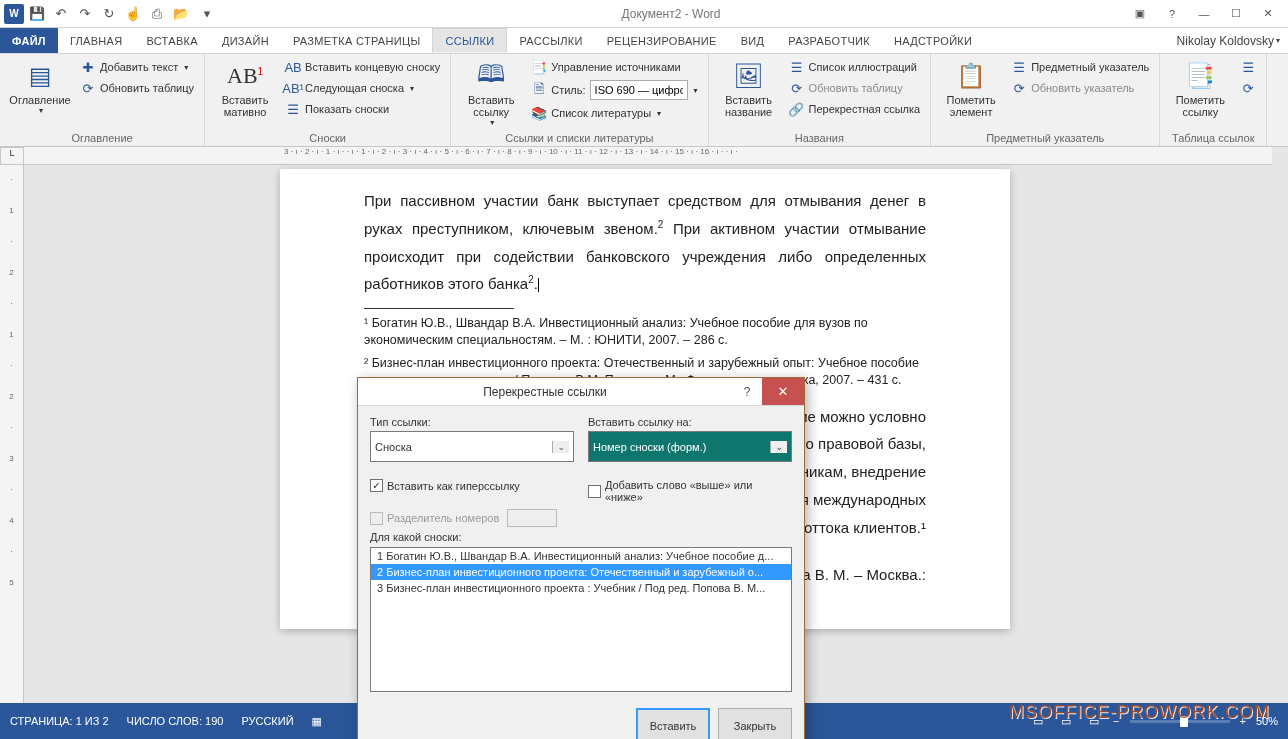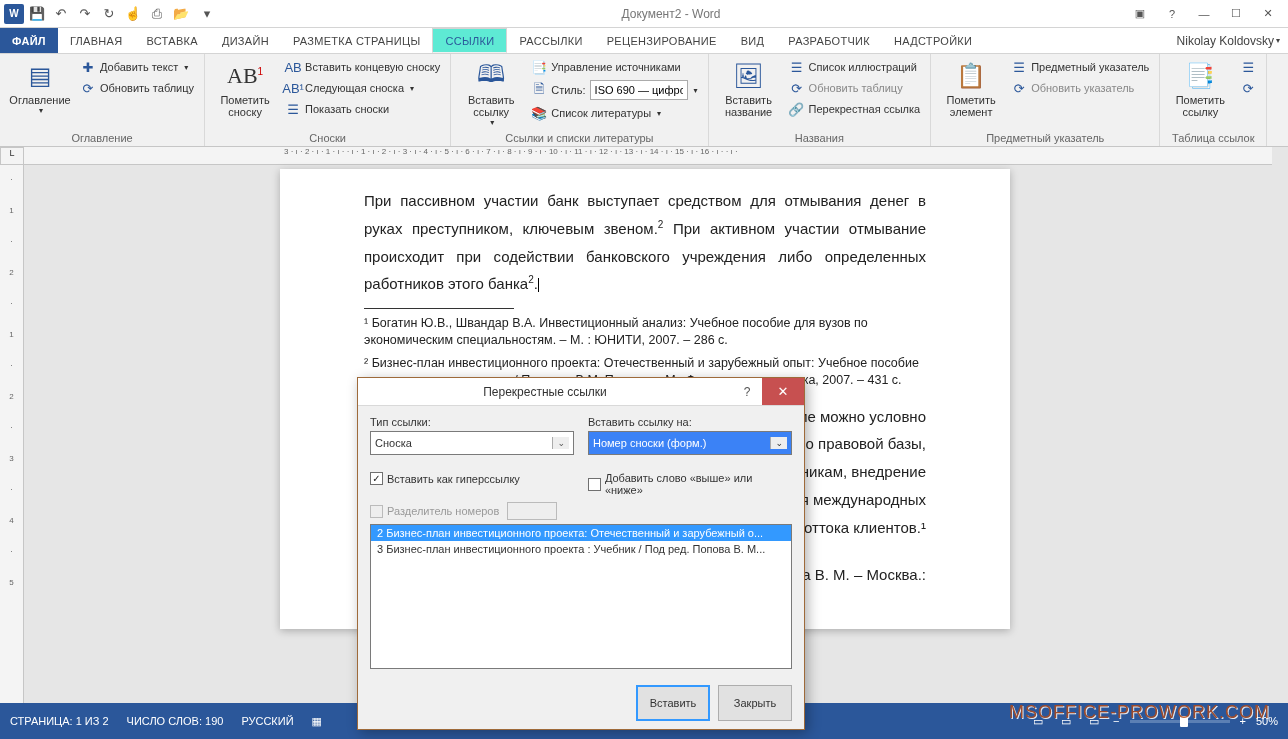--- a/index.html
+++ b/index.html
@@ -11,21 +11,21 @@
 .qat { display:flex; gap:6px; align-items:center; }
 .qat span { width:18px; height:18px; display:flex; align-items:center; justify-content:center; color:#555; font-size:13px; cursor:pointer; }
 .title-center { flex:1; text-align:center; color:#777; font-size:12px; }
 .win-controls { display:flex; gap:4px; margin-right:6px; }
 .win-controls span { width:28px; height:20px; display:flex; align-items:center; justify-content:center; color:#555; font-size:11px; cursor:pointer; }
 
 
 .tabs-row { height:26px; background:#fff; display:flex; align-items:stretch; border-bottom:1px solid #d4d4d4; }
 .tab { padding:0 12px; display:flex; align-items:center; font-size:11px; color:#444; cursor:pointer; text-transform:uppercase; letter-spacing:0.3px; }
 .tab.file { background:#2b579a; color:#fff; font-weight:bold; }
-.tab.active { border:1px solid #d4d4d4; border-bottom:1px solid #f1f1f1; background:#5eead4; color:#2b579a; }
+.tab.active { border:1px solid #d4d4d4; border-bottom:1px solid #f1f1f1; background:#e5e5e5; color:#2b579a; }
 .tabs-right { margin-left:auto; display:flex; align-items:center; padding-right:8px; color:#444; font-size:12px; }
 
 
 .ribbon { height:93px; background:#f1f1f1; display:flex; border-bottom:1px solid #c6c6c6; }
 .group { border-right:1px solid #d9d9d9; padding:4px 8px 2px 8px; display:flex; flex-direction:column; }
 .group-body { flex:1; display:flex; align-items:flex-start; gap:6px; }
 .group-label { text-align:center; font-size:11px; color:#666; padding-top:2px; }
 .big-btn { display:flex; flex-direction:column; align-items:center; justify-content:center; width:64px; cursor:pointer; padding:2px; }
 .big-btn .ico { width:32px; height:32px; display:flex; align-items:center; justify-content:center; font-size:24px; color:#2b579a; }
 .big-btn .lbl { font-size:11px; text-align:center; line-height:1.1; margin-top:2px; }
@@ -52,22 +52,22 @@
 
 .dialog { position:absolute; left:357px; top:377px; width:448px; background:#f0f0f0; border:1px solid #9e6a3a; box-shadow:3px 3px 12px rgba(0,0,0,.3); z-index:50; }
 .dlg-title { height:28px; background:#fff; display:flex; align-items:center; border-bottom:1px solid #d9d9d9; }
 .dlg-title .t { flex:1; text-align:center; font-size:12px; color:#333; }
 .dlg-title .help { width:30px; text-align:center; color:#555; cursor:pointer; }
 .dlg-title .close { width:42px; height:100%; background:#c75050; color:#fff; display:flex; align-items:center; justify-content:center; cursor:pointer; font-size:13px; }
 .dlg-body { padding:10px 12px 8px 12px; font-size:11px; }
 .dlg-row { display:flex; gap:14px; margin-bottom:4px; }
 .dlg-col { flex:1; display:flex; flex-direction:column; gap:3px; }
 .dlg-label { color:#333; }
-.dlg-select { height:24px; border:1px solid #7a7a7a; background:#fff; display:flex; align-items:center; padding:0 4px; font-size:11px; justify-content:space-between; cursor:pointer; }
-.dlg-select.sel { background:#3b82f6; color:#fff; }
+.dlg-select { height:31px; border:1px solid #7a7a7a; background:#fff; display:flex; align-items:center; padding:0 4px; font-size:11px; justify-content:space-between; cursor:pointer; }
+.dlg-select.sel { background:#0f766e; color:#fff; }
 .dlg-select .arrow { font-size:9px; color:#555; background:#eee; padding:1px 4px; border-left:1px solid #aaa;}
 .dlg-select.sel .arrow { color:#333; }
 .chk-row { display:flex; align-items:center; gap:4px; margin-top:14px; }
 .chk { width:13px; height:13px; border:1px solid #707070; display:inline-flex; align-items:center; justify-content:center; font-size:10px; background:#fff; }
 .chk.on::after { content:"✓"; color:#222; }
 .chk.dis { background:#eee; border-color:#bbb; }
 .sep-input { width:50px; height:18px; border:1px solid #bbb; background:#eee; margin-left:4px; }
 .grey-lbl { color:#9a9a9a; }
 .listbox { margin-top:4px; border:1px solid #7a7a7a; background:#fff; height:145px; overflow:hidden; }
 .listbox .item { padding:2px 6px; font-size:11px; white-space:nowrap; overflow:hidden; text-overflow:ellipsis; cursor:pointer; }
@@ -151,21 +151,21 @@
     </div>
     <div class="group-label">Оглавление</div>
   </div>
 
   <div class="group">
     <div class="group-body">
       <div class="big-btn">
         <div class="ico">
             <span class="ab">AB<sup>1</sup></span>
           </div>
-        <div class="lbl">Пометить сноску</div>
+        <div class="lbl">Вставить мативно</div>
       </div>
       <div class="col">
         <div class="small-btn">
             <span class="si">AB</span>
             <span>Вставить концевую сноску</span>
           </div>
         <div class="small-btn">
             <span class="si">AB¹</span>
             <span>Следующая сноска</span>
             <span class="caret">▾</span>
@@ -336,21 +336,23 @@
         <div class="dlg-select sel">
           <span>Номер сноски (форм.)</span>
             <span class="arrow">⌄</span>
         </div>
         <div class="chk-row">
           <span class="chk"></span>
           <span>Добавить слово «выше» или «ниже»</span>
         </div>
       </div>
     </div>
+    <div class="dlg-label" style="margin-top:4px">Для какой сноски:</div>
     <div class="listbox">
+      <div class="item">1  Богатин Ю.В., Швандар В.А. Инвестиционный анализ: Учебное пособие д...</div>
       <div class="item selected">2  Бизнес-план инвестиционного проекта: Отечественный и зарубежный о...</div>
       <div class="item">3  Бизнес-план инвестиционного проекта : Учебник / Под ред. Попова В. М...</div>
     </div>
   </div>
   <div class="dlg-buttons">
     <div class="dlg-btn focus">Вставить</div>
     <div class="dlg-btn">Закрыть</div>
   </div>
 </div>
 

